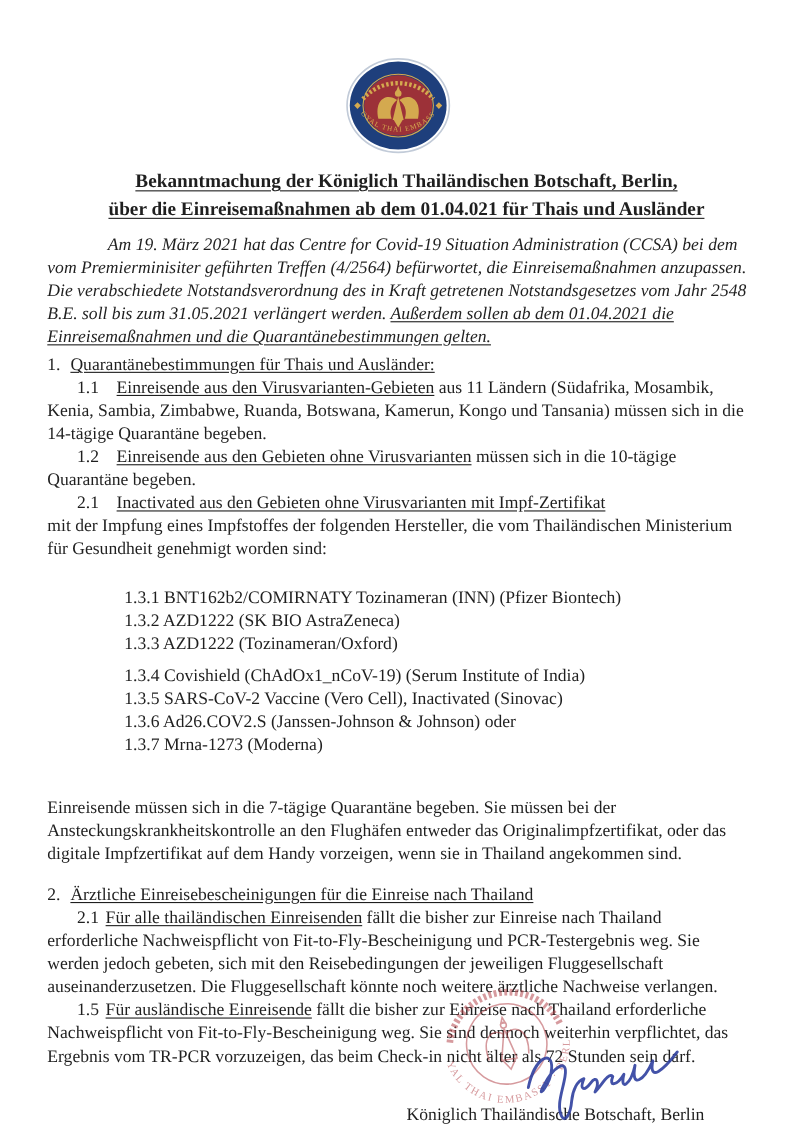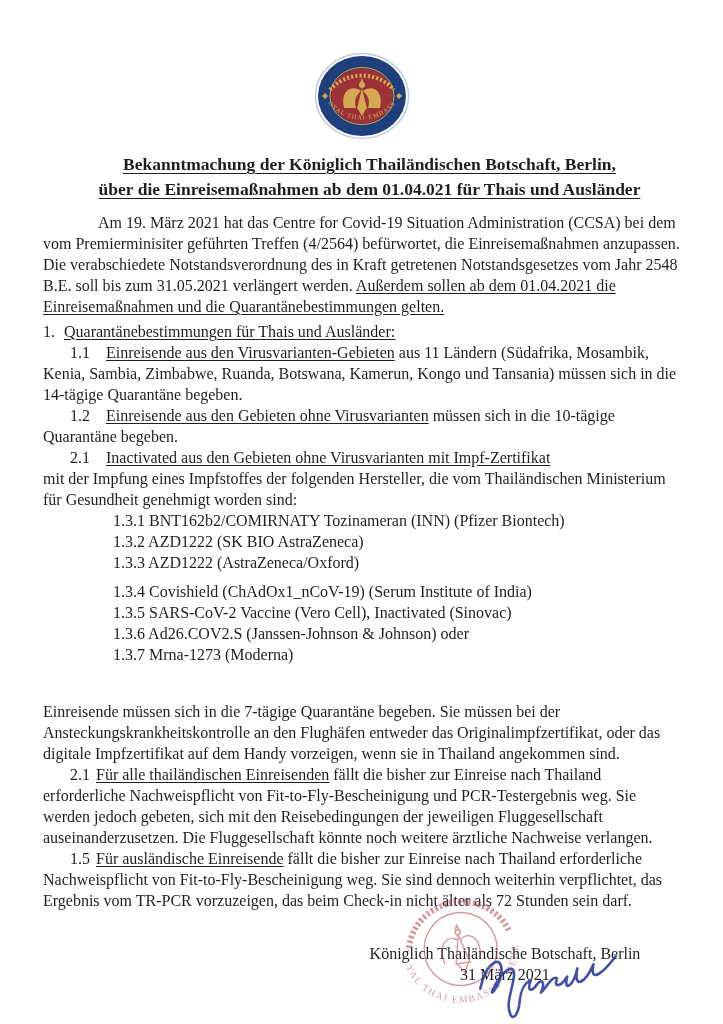--- a/index.html
+++ b/index.html
@@ -8,29 +8,29 @@
     font-family:"Liberation Serif", serif;color:#1f1f1f;
     overflow:hidden;
   }
   .page{position:relative;width:723px;height:1024px;background:#fff;overflow:hidden;}
   .content{padding:0 40px 0 43px;font-size:16px;line-height:21px;}
   .emblem-wrap{text-align:center;padding-top:52px;height:88px;}
   .doc-title{margin-top:12px;text-align:center;font-weight:bold;font-size:17.5px;line-height:25px;padding-left:16px;}
   .doc-title .u{text-decoration:underline;text-underline-offset:3px;}
   .u{text-decoration:underline;text-underline-offset:2px;}
   p{margin:0;}
-  .intro{margin-top:10px;text-indent:55px;}
+  .intro{margin-top:10px;text-indent:55px;font-style:italic;}
   .sec-heading{margin-top:4px;}
   .sec-heading .num{margin-right:9px;}
   .sec2-gap{margin-top:16px;}
   .item{text-indent:27px;}
   .item .num1{margin-right:16px;}
   .item .num2{margin-right:6px;}
   .item .block-rest{display:block;text-indent:0;}
-  .vaccine-list{padding-left:70px;}
+  .vaccine-list{padding-left:70px;margin-top:23px;}
   .vaccine-list.group-b{margin-top:8px;}
   .closing{text-indent:0;margin-top:36px;}
   .footer{width:300px;margin:32px 0 0 312px;text-align:center;position:relative;z-index:1;}
   .stamp{position:absolute;left:390px;top:880px;width:142px;height:142px;opacity:0.55;z-index:2;pointer-events:none;transform:rotate(-10deg);}
   .signature{position:absolute;left:472px;top:926px;width:152px;height:96px;z-index:3;pointer-events:none;}
 </style>
 </head>
 <body>
 
 <div class="page">
@@ -75,32 +75,33 @@
 
     <p class="item"><span class="num1">1.1</span><span class="u">Einreisende aus den Virusvarianten-Gebieten</span><span> aus 11 Ländern (Südafrika, Mosambik, Kenia, Sambia, Zimbabwe, Ruanda, Botswana, Kamerun, Kongo und Tansania) müssen sich in die 14-tägige Quarantäne begeben.</span></p>
 
     <p class="item"><span class="num1">1.2</span><span class="u">Einreisende aus den Gebieten ohne Virusvarianten</span><span> müssen sich in die 10-tägige Quarantäne begeben.</span></p>
 
     <p class="item"><span class="num1">2.1</span><span class="u">Inactivated aus den Gebieten ohne Virusvarianten mit Impf-Zertifikat</span><span class="block-rest">mit der Impfung eines Impfstoffes der folgenden Hersteller, die vom Thailändischen Ministerium für Gesundheit genehmigt worden sind:</span></p>
 
     <div class="vaccine-list">
       <div>1.3.1 BNT162b2/COMIRNATY Tozinameran (INN) (Pfizer Biontech)</div>
       <div>1.3.2 AZD1222 (SK BIO AstraZeneca)</div>
-      <div>1.3.3 AZD1222 (AstraZeneca/Oxford)</div>
+      <div>1.3.3 AZD1222 (Tozinameran/Oxford)</div>
     </div>
 
     <div class="vaccine-list group-b">
       <div>1.3.4 Covishield (ChAdOx1_nCoV-19) (Serum Institute of India)</div>
       <div>1.3.5 SARS-CoV-2 Vaccine (Vero Cell), Inactivated (Sinovac)</div>
       <div>1.3.6 Ad26.COV2.S (Janssen-Johnson &amp; Johnson) oder</div>
       <div>1.3.7 Mrna-1273 (Moderna)</div>
     </div>
 
     <p class="closing">Einreisende müssen sich in die 7-tägige Quarantäne begeben. Sie müssen bei der Ansteckungskrankheitskontrolle an den Flughäfen entweder das Originalimpfzertifikat, oder das digitale Impfzertifikat auf dem Handy vorzeigen, wenn sie in Thailand angekommen sind.</p>
 
+    <p class="sec-heading sec2-gap"><span class="num">2.</span><span class="u">Ärztliche Einreisebescheinigungen für die Einreise nach Thailand</span></p>
 
     <p class="item"><span class="num2">2.1</span><span class="u">Für alle thailändischen Einreisenden</span><span> fällt die bisher zur Einreise nach Thailand erforderliche Nachweispflicht von Fit-to-Fly-Bescheinigung und PCR-Testergebnis weg. Sie werden jedoch gebeten, sich mit den Reisebedingungen der jeweiligen Fluggesellschaft auseinanderzusetzen. Die Fluggesellschaft könnte noch weitere ärztliche Nachweise verlangen.</span></p>
 
     <p class="item"><span class="num2">1.5</span><span class="u">Für ausländische Einreisende</span><span> fällt die bisher zur Einreise nach Thailand erforderliche Nachweispflicht von Fit-to-Fly-Bescheinigung weg. Sie sind dennoch weiterhin verpflichtet, das Ergebnis vom TR-PCR vorzuzeigen, das beim Check-in nicht älter als 72 Stunden sein darf.</span></p>
 
     <div class="footer">
       <div>Königlich Thailändische Botschaft, Berlin</div>
       <div>31 März 2021</div>
     </div>
   </div>

